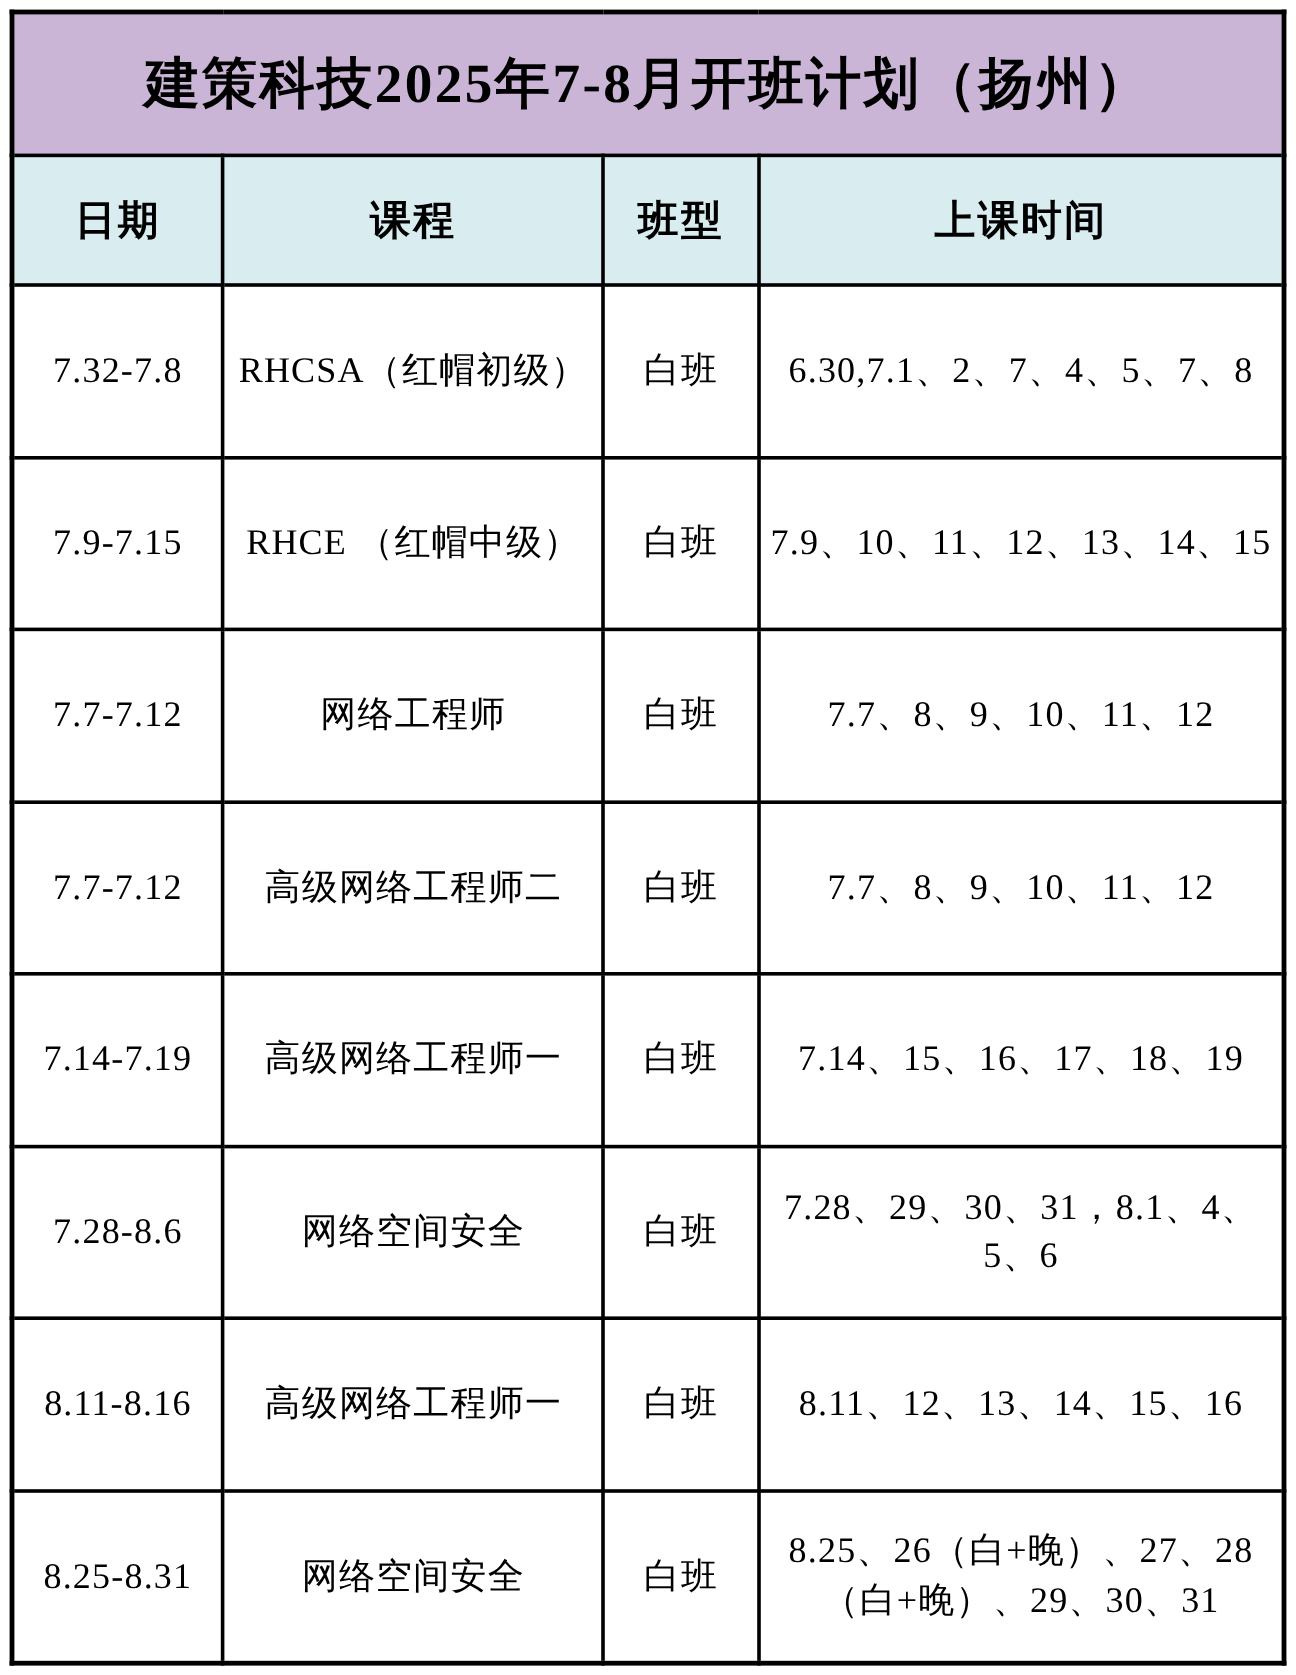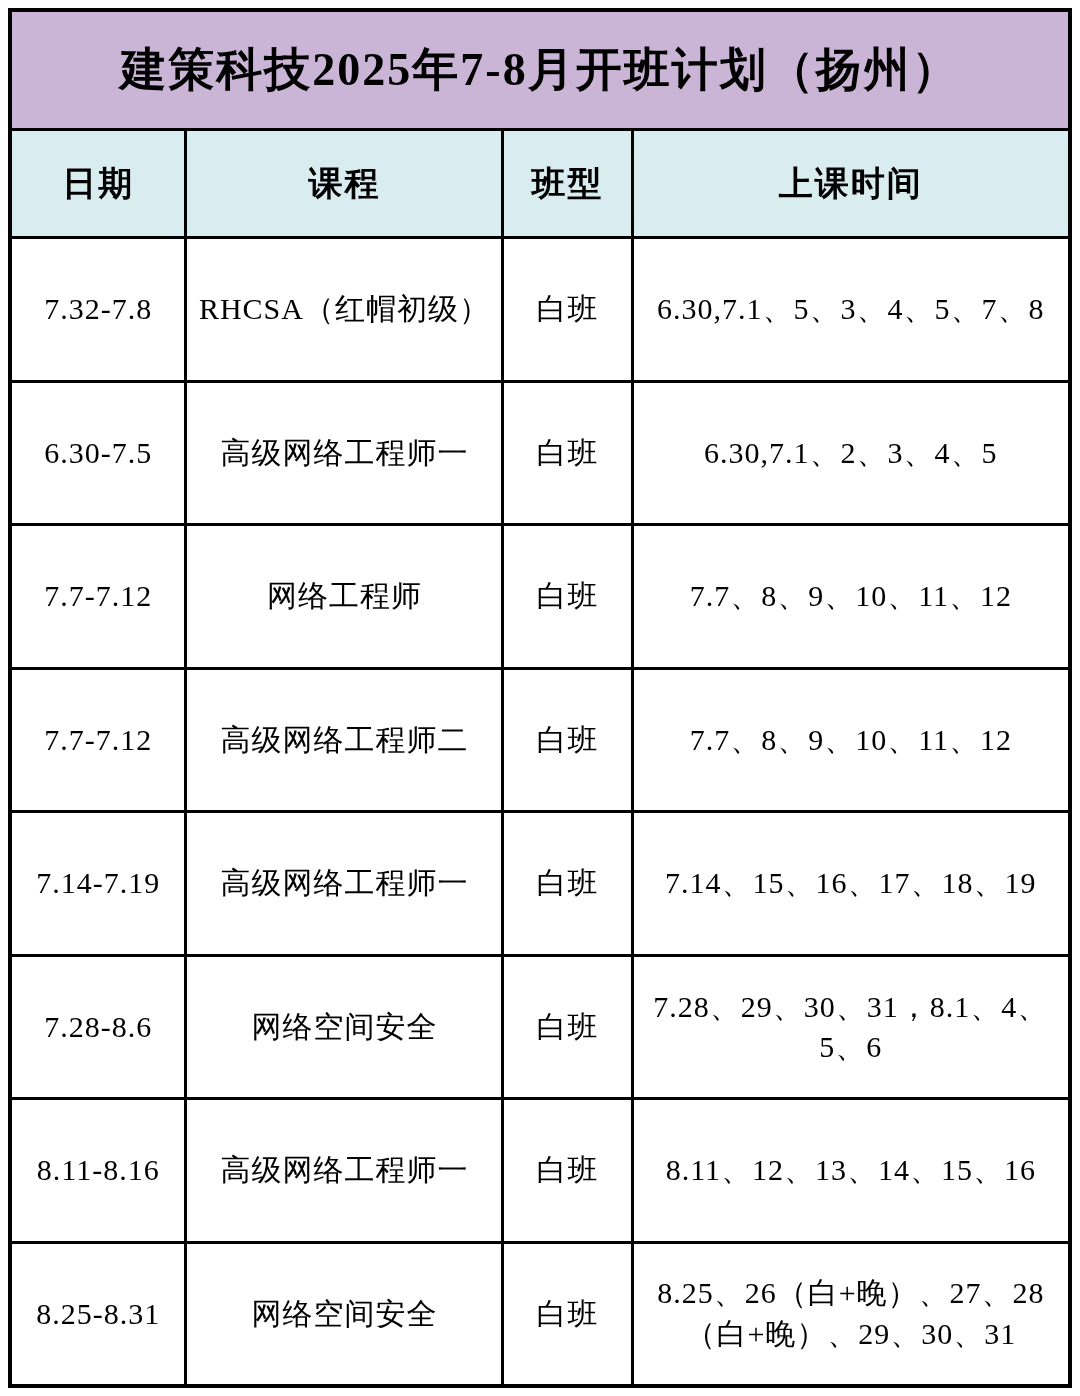--- a/index.html
+++ b/index.html
@@ -70,27 +70,27 @@
         <th>日期</th>
         <th>课程</th>
         <th>班型</th>
         <th>上课时间</th>
       </tr>
 
       <tr class="data-row">
         <td class="cell-date">7.32-7.8</td>
         <td class="cell-course">RHCSA（红帽初级）</td>
         <td class="cell-type">白班</td>
-        <td class="cell-time">6.30,7.1、5、3、4、5、7、8</td>
+        <td class="cell-time">6.30,7.1、2、7、4、5、7、8</td>
       </tr>
       <tr class="data-row">
-        <td class="cell-date">6.30-7.5</td>
-        <td class="cell-course">高级网络工程师一</td>
+        <td class="cell-date">7.9-7.15</td>
+        <td class="cell-course">RHCE （红帽中级）</td>
         <td class="cell-type">白班</td>
-        <td class="cell-time">6.30,7.1、2、3、4、5</td>
+        <td class="cell-time">7.9、10、11、12、13、14、15</td>
       </tr>
       <tr class="data-row">
         <td class="cell-date">7.7-7.12</td>
         <td class="cell-course">网络工程师</td>
         <td class="cell-type">白班</td>
         <td class="cell-time">7.7、8、9、10、11、12</td>
       </tr>
       <tr class="data-row">
         <td class="cell-date">7.7-7.12</td>
         <td class="cell-course">高级网络工程师二</td>

